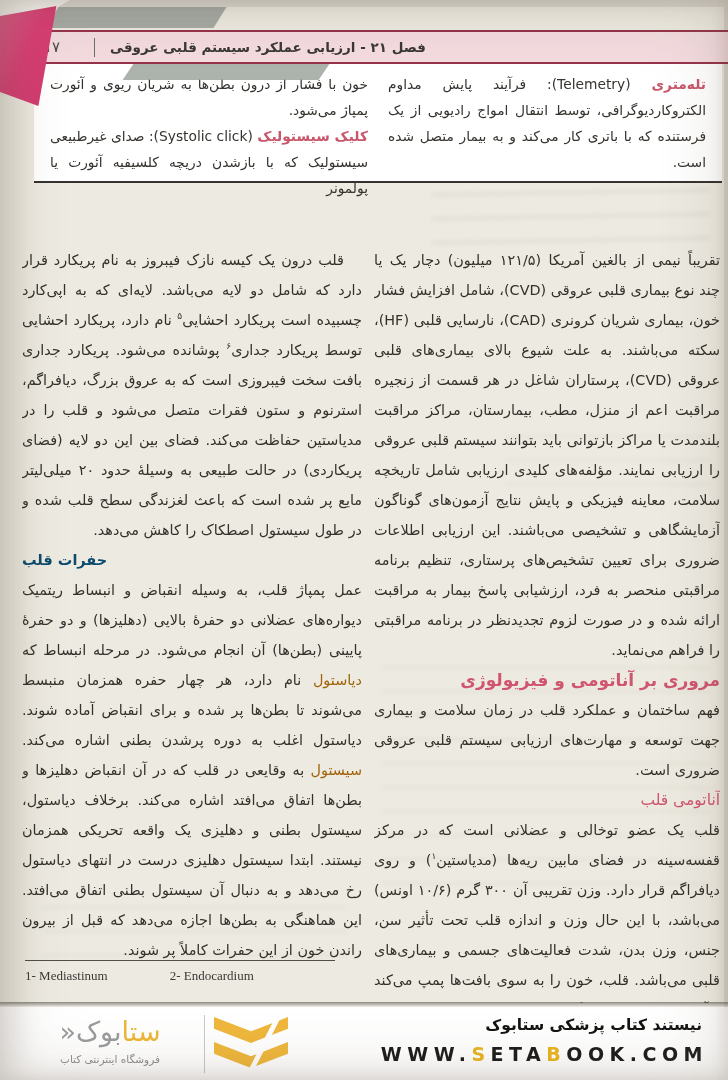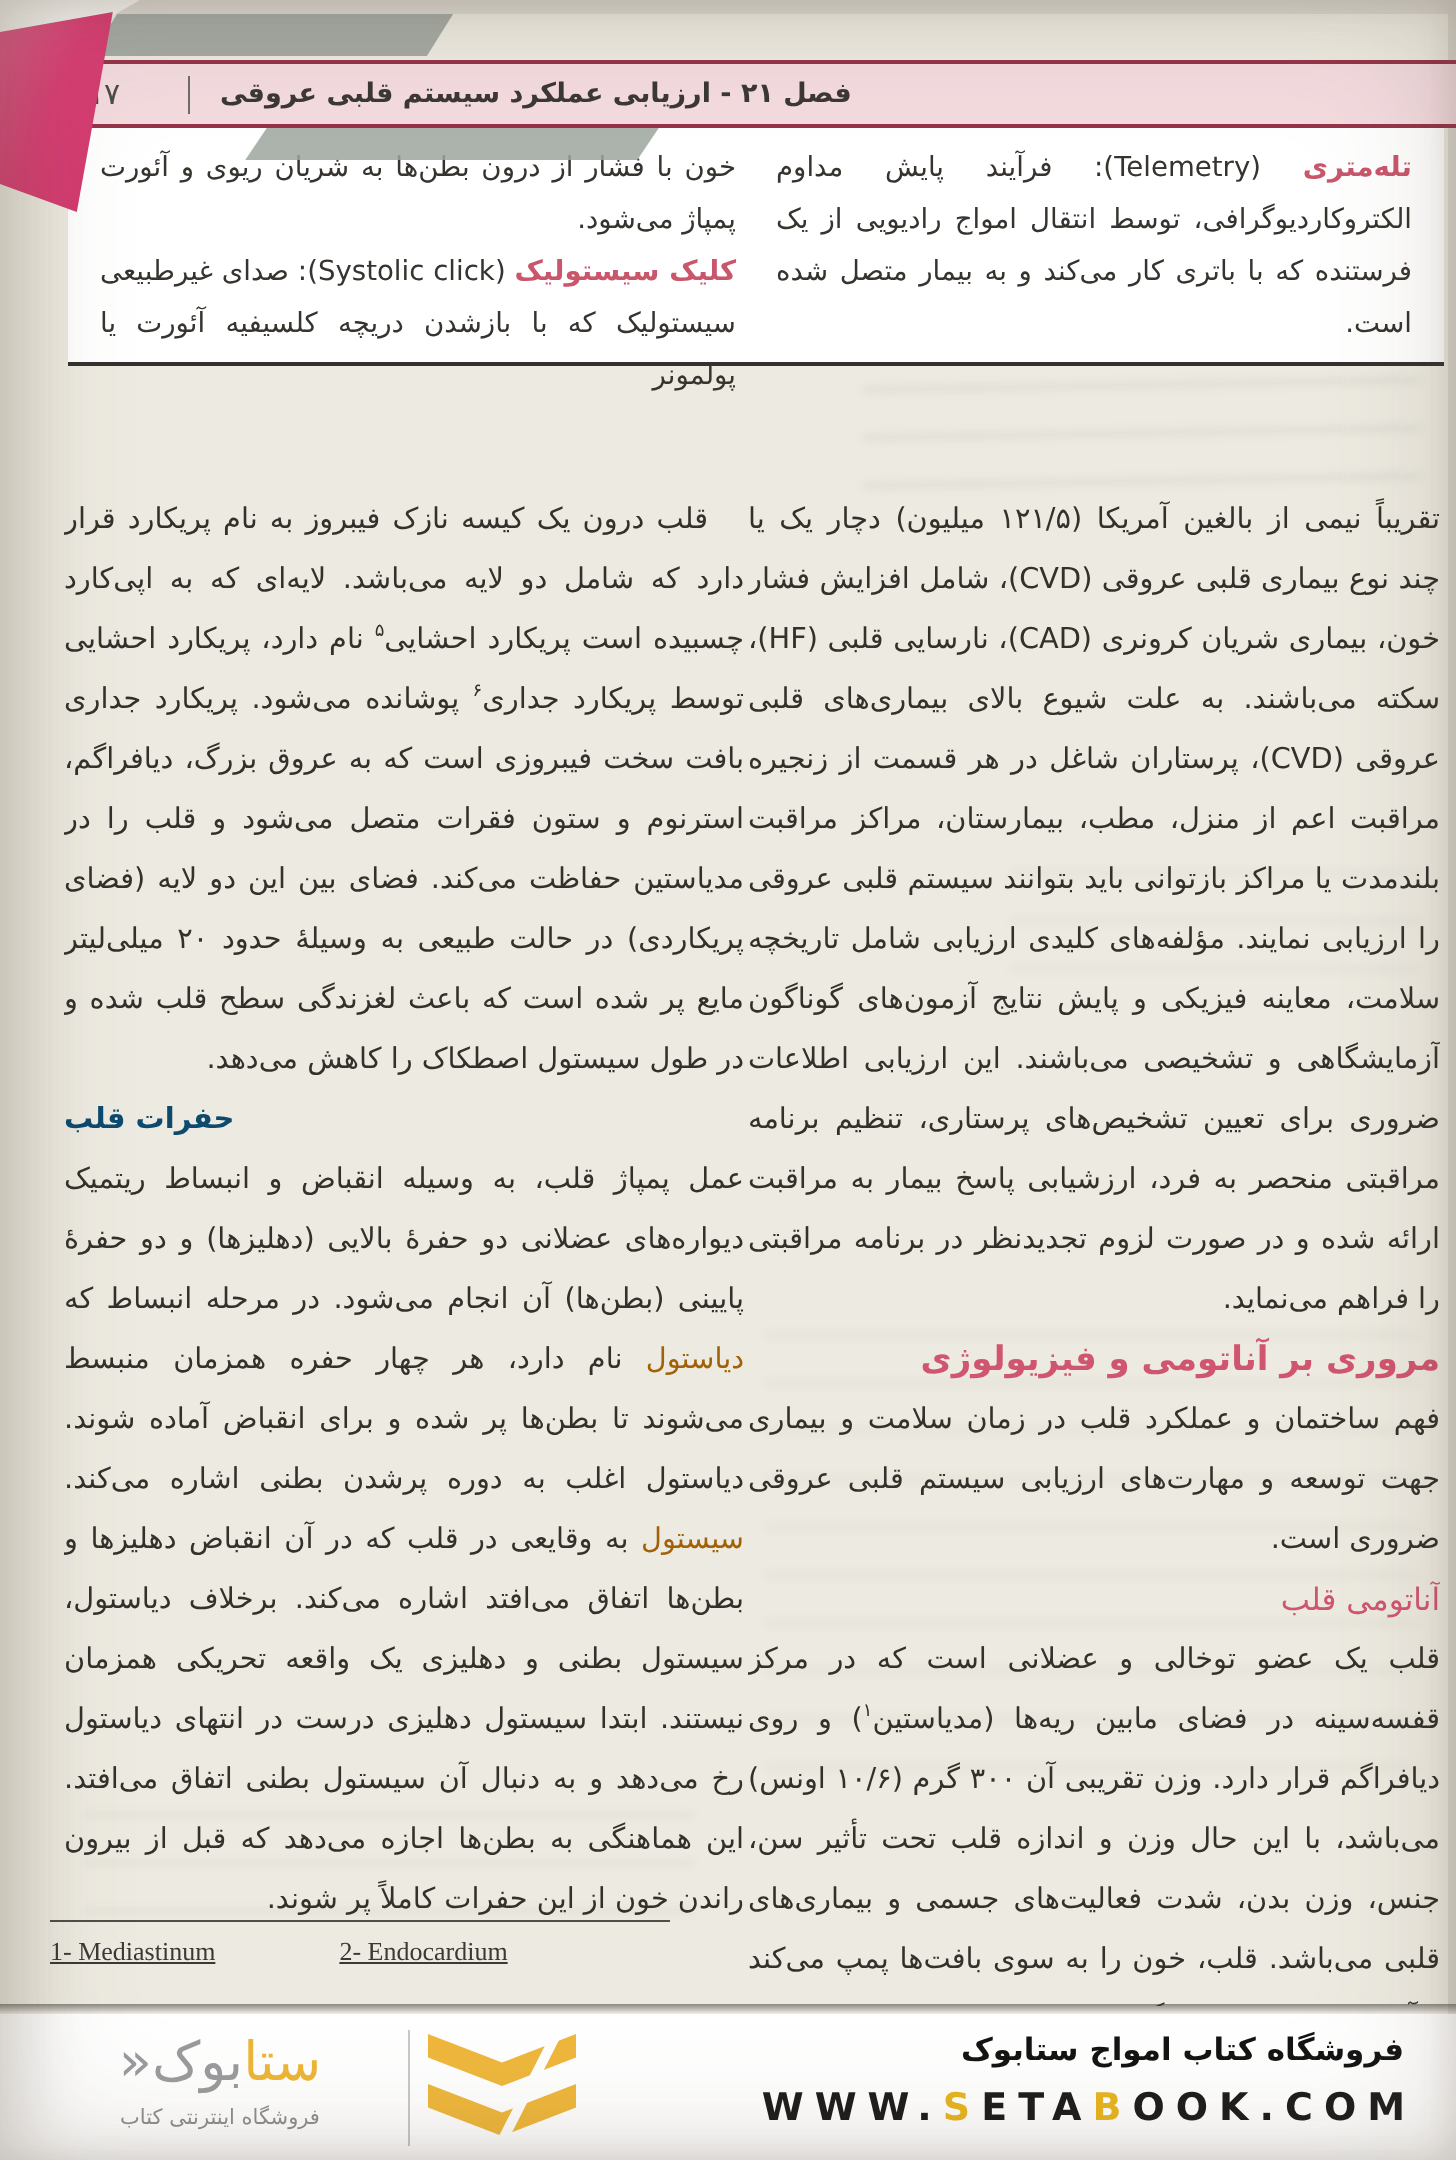--- a/index.html
+++ b/index.html
@@ -43,33 +43,33 @@
     background:repeating-linear-gradient(0deg, rgba(108,124,104,.12) 0 3px, rgba(0,0,0,0) 3px 24px); }
   .ghost1 { left:432px; top:188px; width:278px; height:54px; transform:skewY(-1deg); }
   .ghost2 { left:382px; top:645px; width:328px; height:240px; opacity:.5; }
   .ghost3 { left:42px;  top:895px; width:305px; height:62px; opacity:.6; }
   .ghost4 { left:505px; top:428px; width:205px; height:58px; opacity:.55; }
 
   
   .col { position:absolute; top:245px; direction:rtl; text-align:justify; color:#34312c;
     font-size:14.4px; line-height:30px; overflow:hidden; z-index:2; }
   .col-right { left:374px; width:346px; height:758px; }
-  .col-left  { left:32px;  width:340px; height:728px; }
+  .col-left  { left:22px;  width:340px; height:728px; }
   .col p { margin:0; }
   .indent { text-indent:18px; }
   .h-main { color:#d0566f; font-weight:bold; font-size:17px; margin:13px 0 5px; text-align:right; }
   .h-sub  { color:#d0566f; font-weight:normal; font-size:15.5px; margin:10px 0 4px; text-align:right; }
   .h-small{ color:#0c4a6e; font-weight:bold; font-size:14.5px; margin:2px 0 3px; text-align:left; }
   .key { color:#a16207; }
   sup { font-size:9px; line-height:0; }
 
   
   .footnotes { position:absolute; left:25px; top:960px; width:335px; z-index:2; }
   .fn-rule { width:310px; border-top:1.5px solid #504e4a; margin-bottom:7px; }
-  .fn-row { display:flex; gap:62px; font-family:"Liberation Serif", serif; font-size:13px; color:#3b3936;text-decoration:underline; }
+  .fn-row { display:flex; gap:62px; font-family:"Liberation Serif", serif; font-size:13px; color:#3b3936; }
 
   
   .scan-edge { position:absolute; left:0; top:1002px; width:728px; height:5px; z-index:4;
     background:linear-gradient(180deg, rgba(60,58,52,.55), rgba(255,255,255,.2)); }
 
   
   .footer { position:absolute; left:0; top:1007px; width:728px; height:73px; background:#ffffff; z-index:5; }
   .store-title { position:absolute; right:26px; top:9px; direction:rtl; font-size:15.5px; font-weight:bold; color:#141414; }
   .site-url { position:absolute; right:20px; top:36px; font-size:19px; font-weight:bold; letter-spacing:5.5px; color:#1d1d1d; white-space:nowrap; }
   .gold { color:#e9b51f; }
@@ -141,21 +141,21 @@
     <div class="fn-rule"></div>
     <div class="fn-row">
       <span>1- Mediastinum</span>
       <span>2- Endocardium</span>
     </div>
   </div>
 
   <div class="scan-edge"></div>
 
   <div class="footer">
-    <div class="store-title">فروشگاه کتاب امواج ستابوک</div>
+    <div class="store-title">نیستند کتاب پزشکی ستابوک</div>
     <div class="site-url"><span>WWW.</span><span class="gold">S</span><span>ETA</span><span class="gold">B</span><span>OOK.COM</span></div>
 
     <div class="logo-group">
       <div class="wordmark"><span class="wm-gold">ستا</span><span class="wm-gray">بوک</span><span class="wm-gray">«</span></div>
       <div class="logo-tagline">فروشگاه اینترنتی کتاب</div>
       <div class="logo-divider"></div>
       <div class="chevron-icon">
         <div class="chev chev1"></div>
         <div class="chev chev2"></div>
         <div class="chev-slice"></div>

